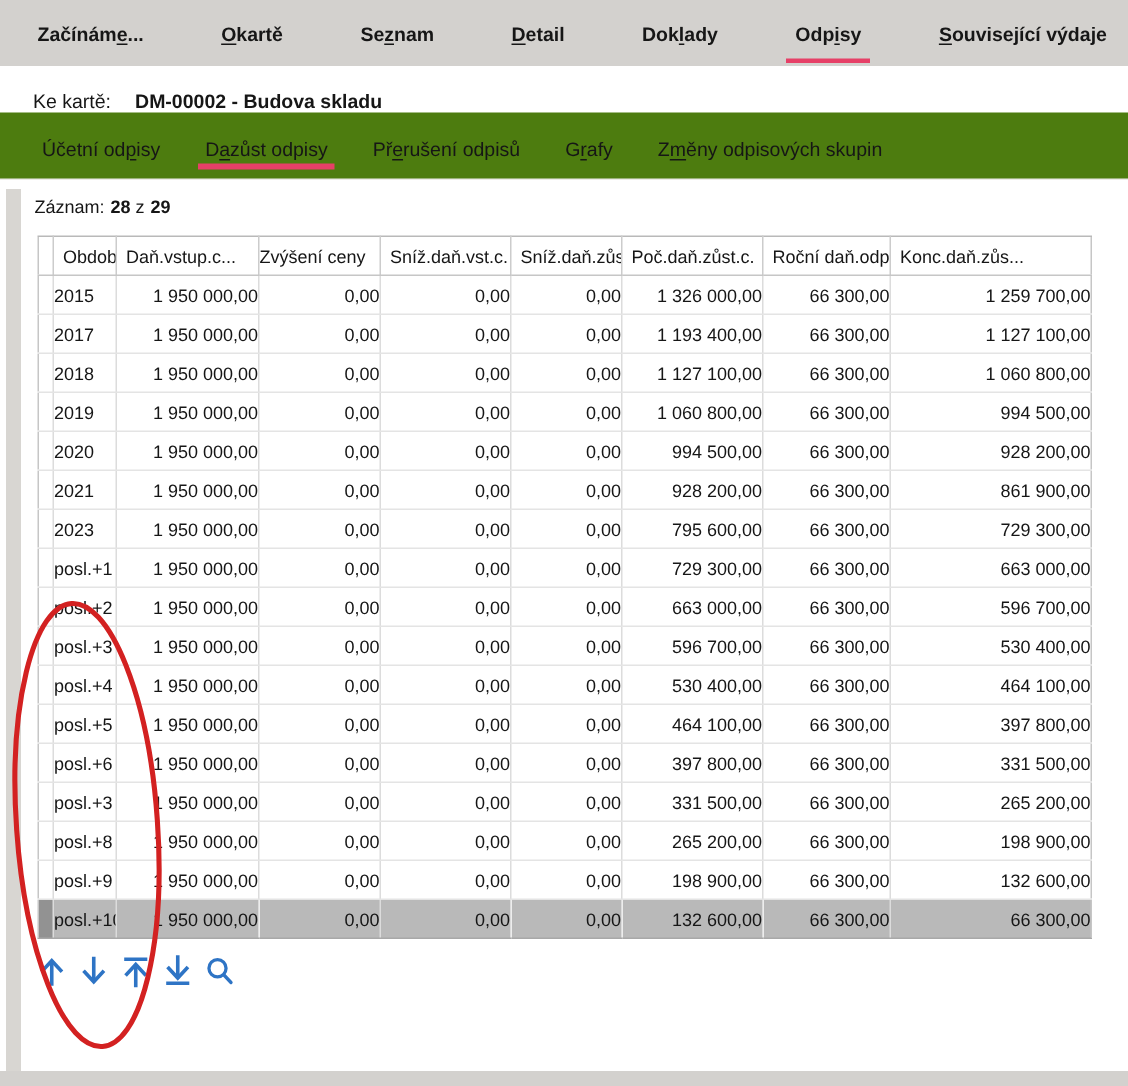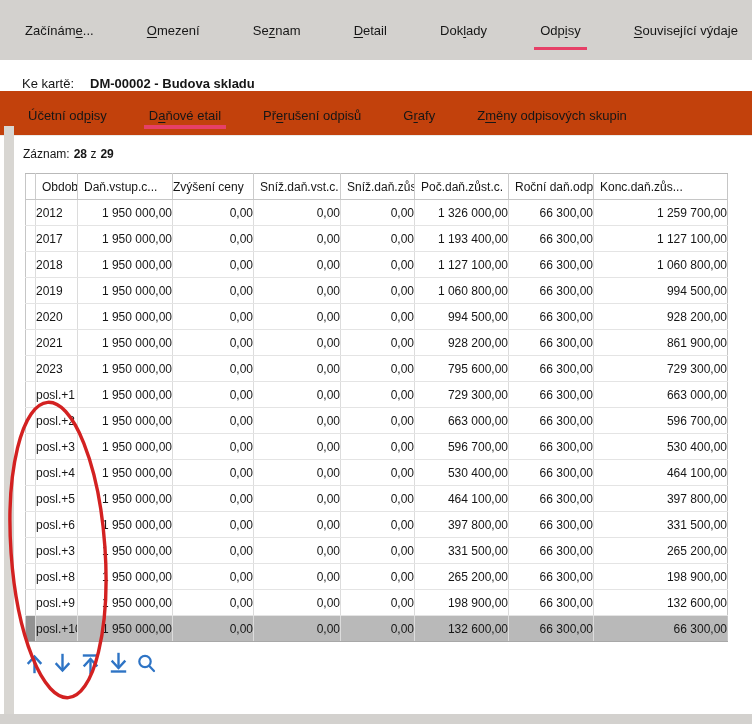--- a/index.html
+++ b/index.html
@@ -4,42 +4,43 @@
 <style>
   * { margin:0; padding:0; box-sizing:border-box; }
   html,body { width:752px; height:724px; }
   body {
     font-family:"Liberation Sans","DejaVu Sans",sans-serif;
     background:#ffffff; color:#161616; position:relative; overflow:hidden;
   }
 
   
   .topbar {
-    height:60px; background:#d3d1ce;
+    height:44px; background:#d3d1ce;
     display:flex; align-items:center; justify-content:space-between;
     padding:0 14px 0 25px;
+    font-weight:bold;
   }
   .tab {
     position:relative; font-size:13px; white-space:nowrap;
     padding:14px 0 14px; cursor:default;
   }
   .tab.active::after {
     content:""; position:absolute; left:-6px; right:-6px; bottom:2px;
     height:3px; background:#e64067;
   }
   .accel { text-decoration:underline; text-underline-offset:2px; }
 
   
   .cardrow { padding:16px 0 0 22px; font-size:13px; }
   .cardrow .val { font-weight:bold; margin-left:16px;text-align:center; }
 
   
   .subtabs {
-    display:flex; gap:42px; padding:17px 0 12px 28px;
-    border-bottom:1px solid #eceae7; background:#c2410c;
+    display:flex; gap:30px; padding:17px 0 12px 28px;
+    border-bottom:1px solid #eceae7; background:#4d7c0f;
   }
   .subtab { position:relative; font-size:13px; white-space:nowrap; cursor:default; }
   .subtab.active::after {
     content:""; position:absolute; left:-5px; right:-5px; bottom:-6px;
     height:4px; background:#e64067;
   }
 
   
   .recordline { padding:11px 0 0 23px; font-size:12px; }
   .recordline b { font-weight:bold; }
@@ -81,35 +82,35 @@
   .bottom-strip{ position:absolute; left:0; bottom:0; width:752px; height:10px; background:#d3d1ce; }
 
   
   .annotation { position:absolute; left:5px; top:395px; pointer-events:none; z-index:5; }
 </style>
 </head>
 <body>
 
 <nav class="topbar" id="main-tabs">
     <div class="tab"><span>Začínám</span><span class="accel">e</span><span>...</span></div>
-    <div class="tab"><span></span><span class="accel">O</span><span>mezení</span></div>
+    <div class="tab"><span></span><span class="accel">O</span><span>kartě</span></div>
     <div class="tab"><span>Se</span><span class="accel">z</span><span>nam</span></div>
     <div class="tab"><span></span><span class="accel">D</span><span>etail</span></div>
     <div class="tab"><span>Dok</span><span class="accel">l</span><span>ady</span></div>
     <div class="tab active"><span>Odp</span><span class="accel">i</span><span>sy</span></div>
     <div class="tab"><span></span><span class="accel">S</span><span>ouvisející výdaje</span></div>
   </nav>
 
 <div class="cardrow">
   <span>Ke kartě:</span><span class="val">DM-00002 - Budova skladu</span>
 </div>
 
 <nav class="subtabs" id="sub-tabs">
     <div class="subtab"><span>Účetní od</span><span class="accel">p</span><span>isy</span></div>
-    <div class="subtab active"><span>D</span><span class="accel">a</span><span>ňové etail</span></div>
+    <div class="subtab active"><span>D</span><span class="accel">a</span><span>zůst odpisy</span></div>
     <div class="subtab"><span>Př</span><span class="accel">e</span><span>rušení odpisů</span></div>
     <div class="subtab"><span>G</span><span class="accel">r</span><span>afy</span></div>
     <div class="subtab"><span>Z</span><span class="accel">m</span><span>ěny odpisových skupin</span></div>
   </nav>
 
 <div class="recordline">
   <span>Záznam:</span><b>28</b>
   <span>z</span><b>29</b>
 </div>
 
@@ -135,21 +136,21 @@
           <th>Sníž.daň.vst.c.</th>
           <th>Sníž.daň.zůs...</th>
           <th>Poč.daň.zůst.c.</th>
           <th>Roční daň.odpis</th>
           <th>Konc.daň.zůs...</th>
         </tr>
       </thead>
     <tbody id="table-body">
         <tr class="">
           <td class="gutter"></td>
-          <td class="period">2012</td>
+          <td class="period">2015</td>
           <td class="num">1 950 000,00</td>
           <td class="num">0,00</td>
           <td class="num">0,00</td>
           <td class="num">0,00</td>
           <td class="num">1 326 000,00</td>
           <td class="num">66 300,00</td>
           <td class="num">1 259 700,00</td>
         </tr>
         <tr class="">
           <td class="gutter"></td>

